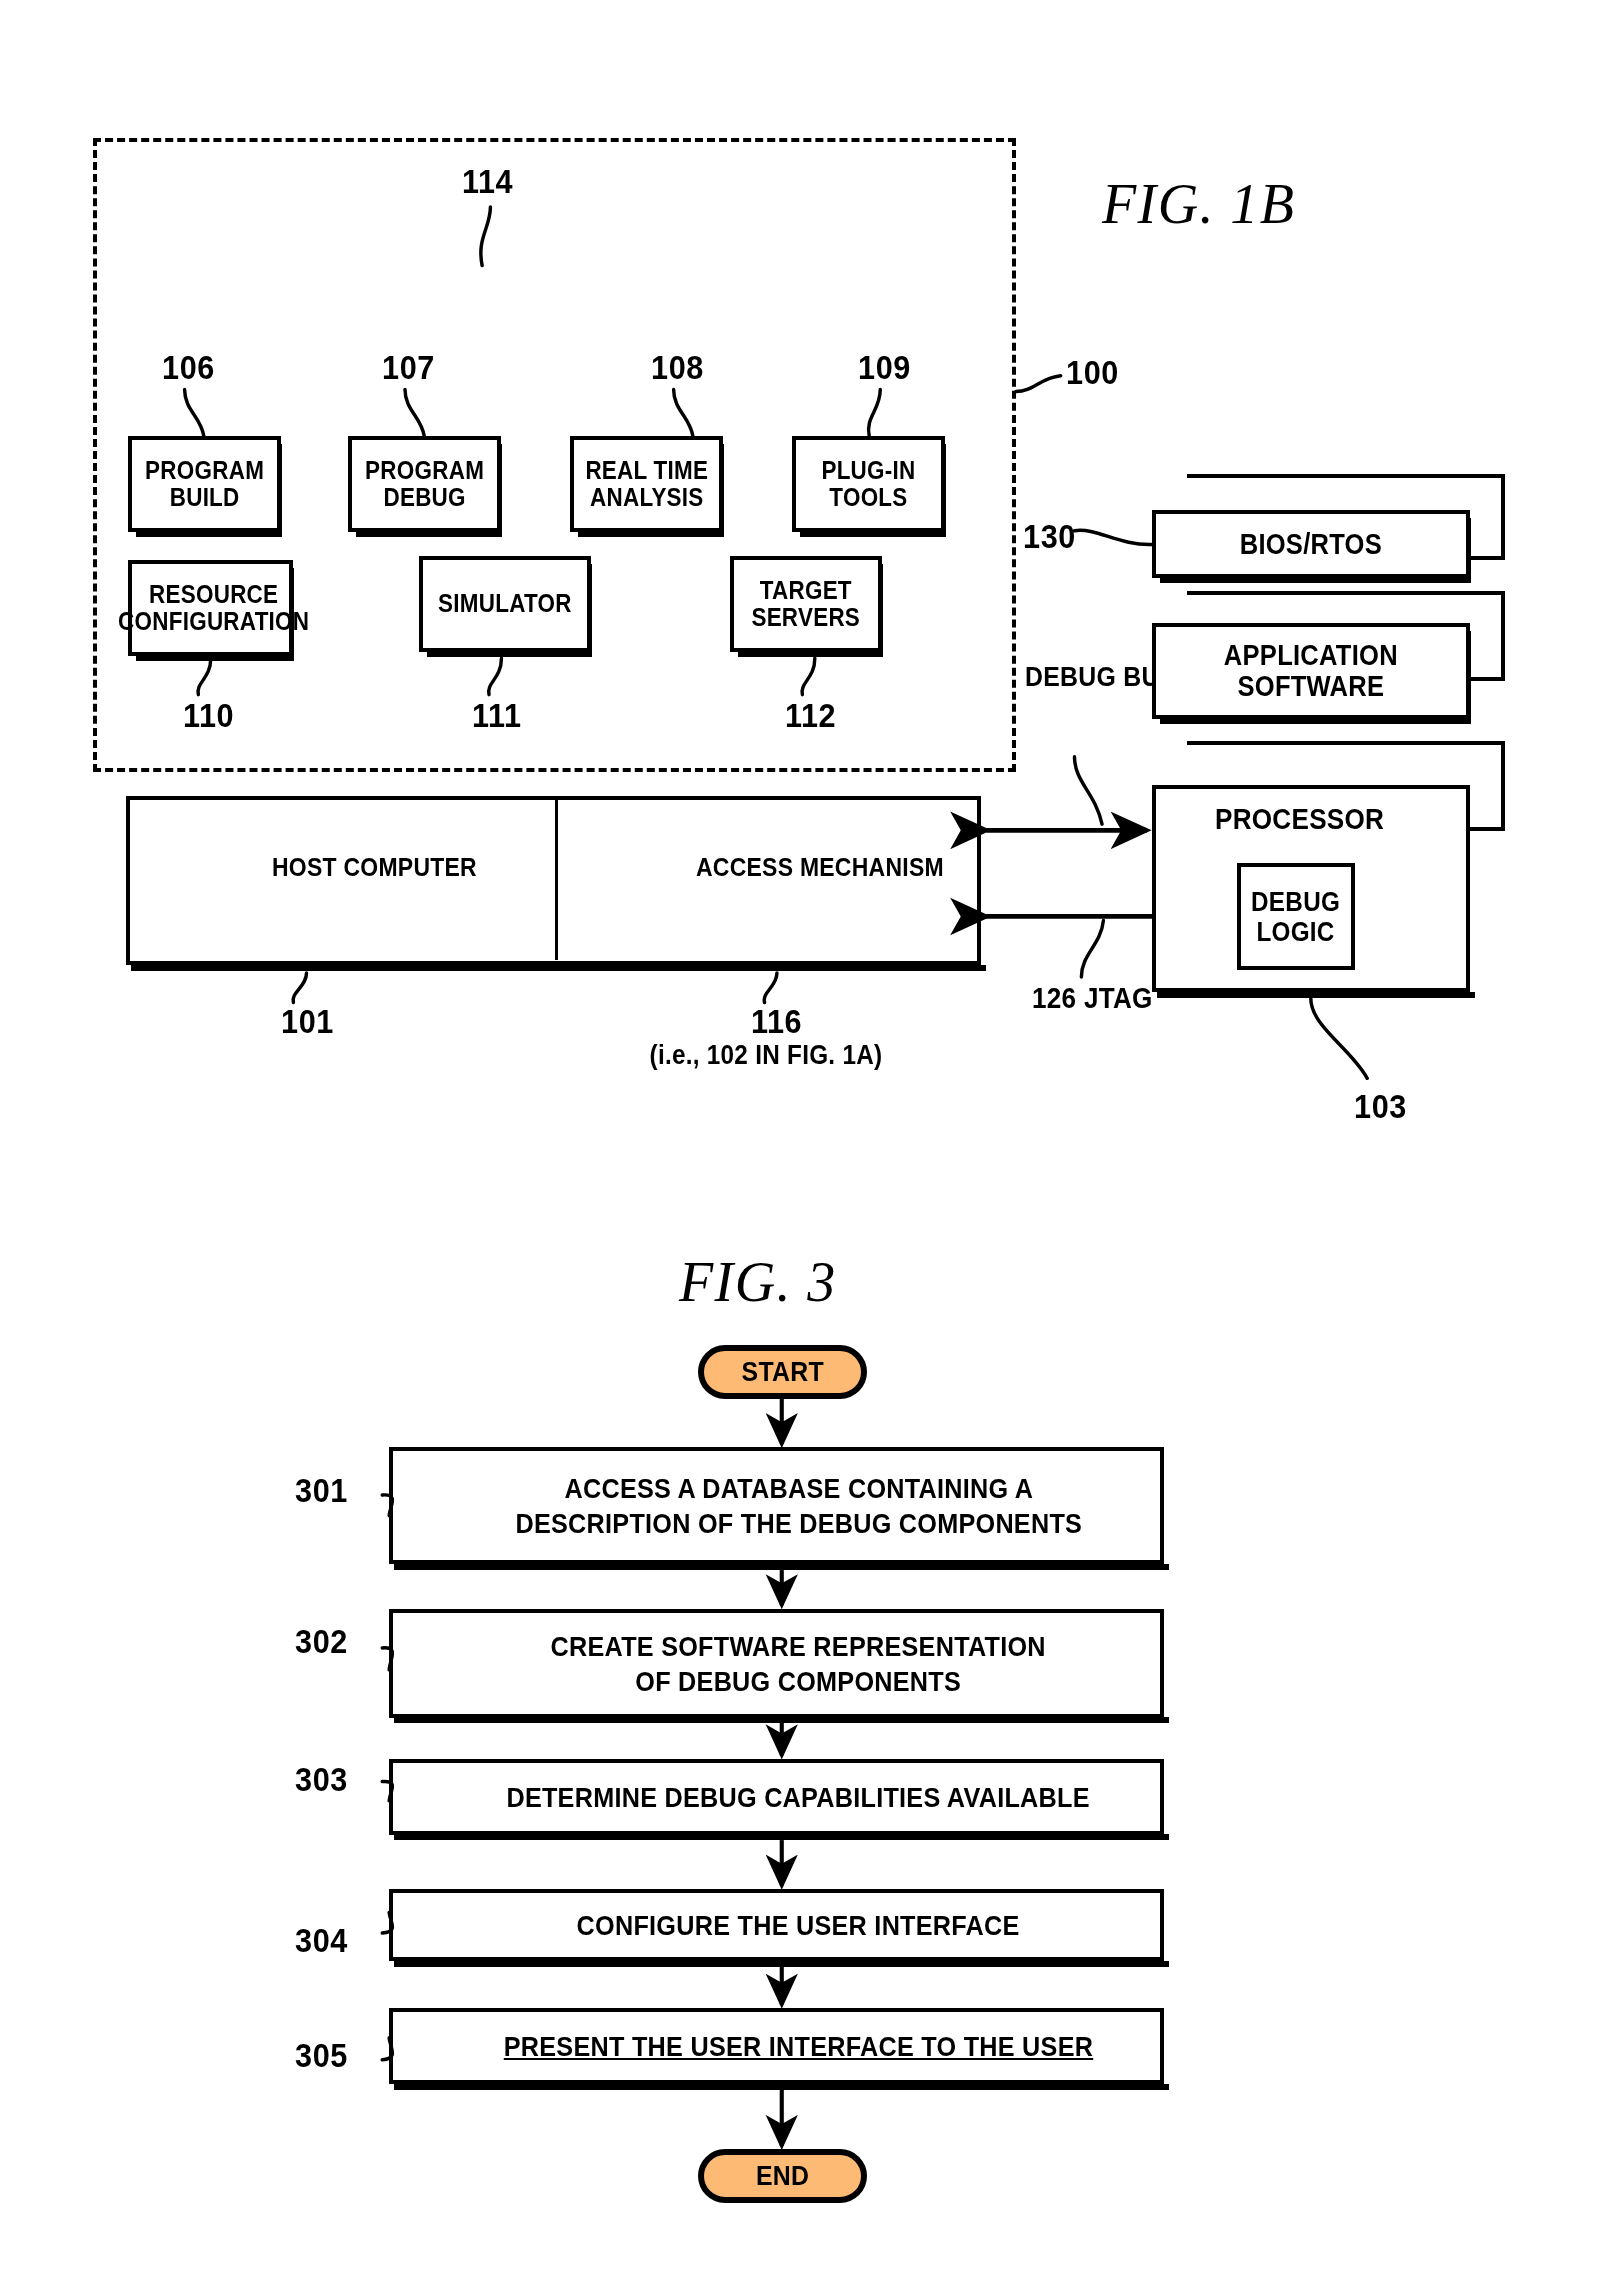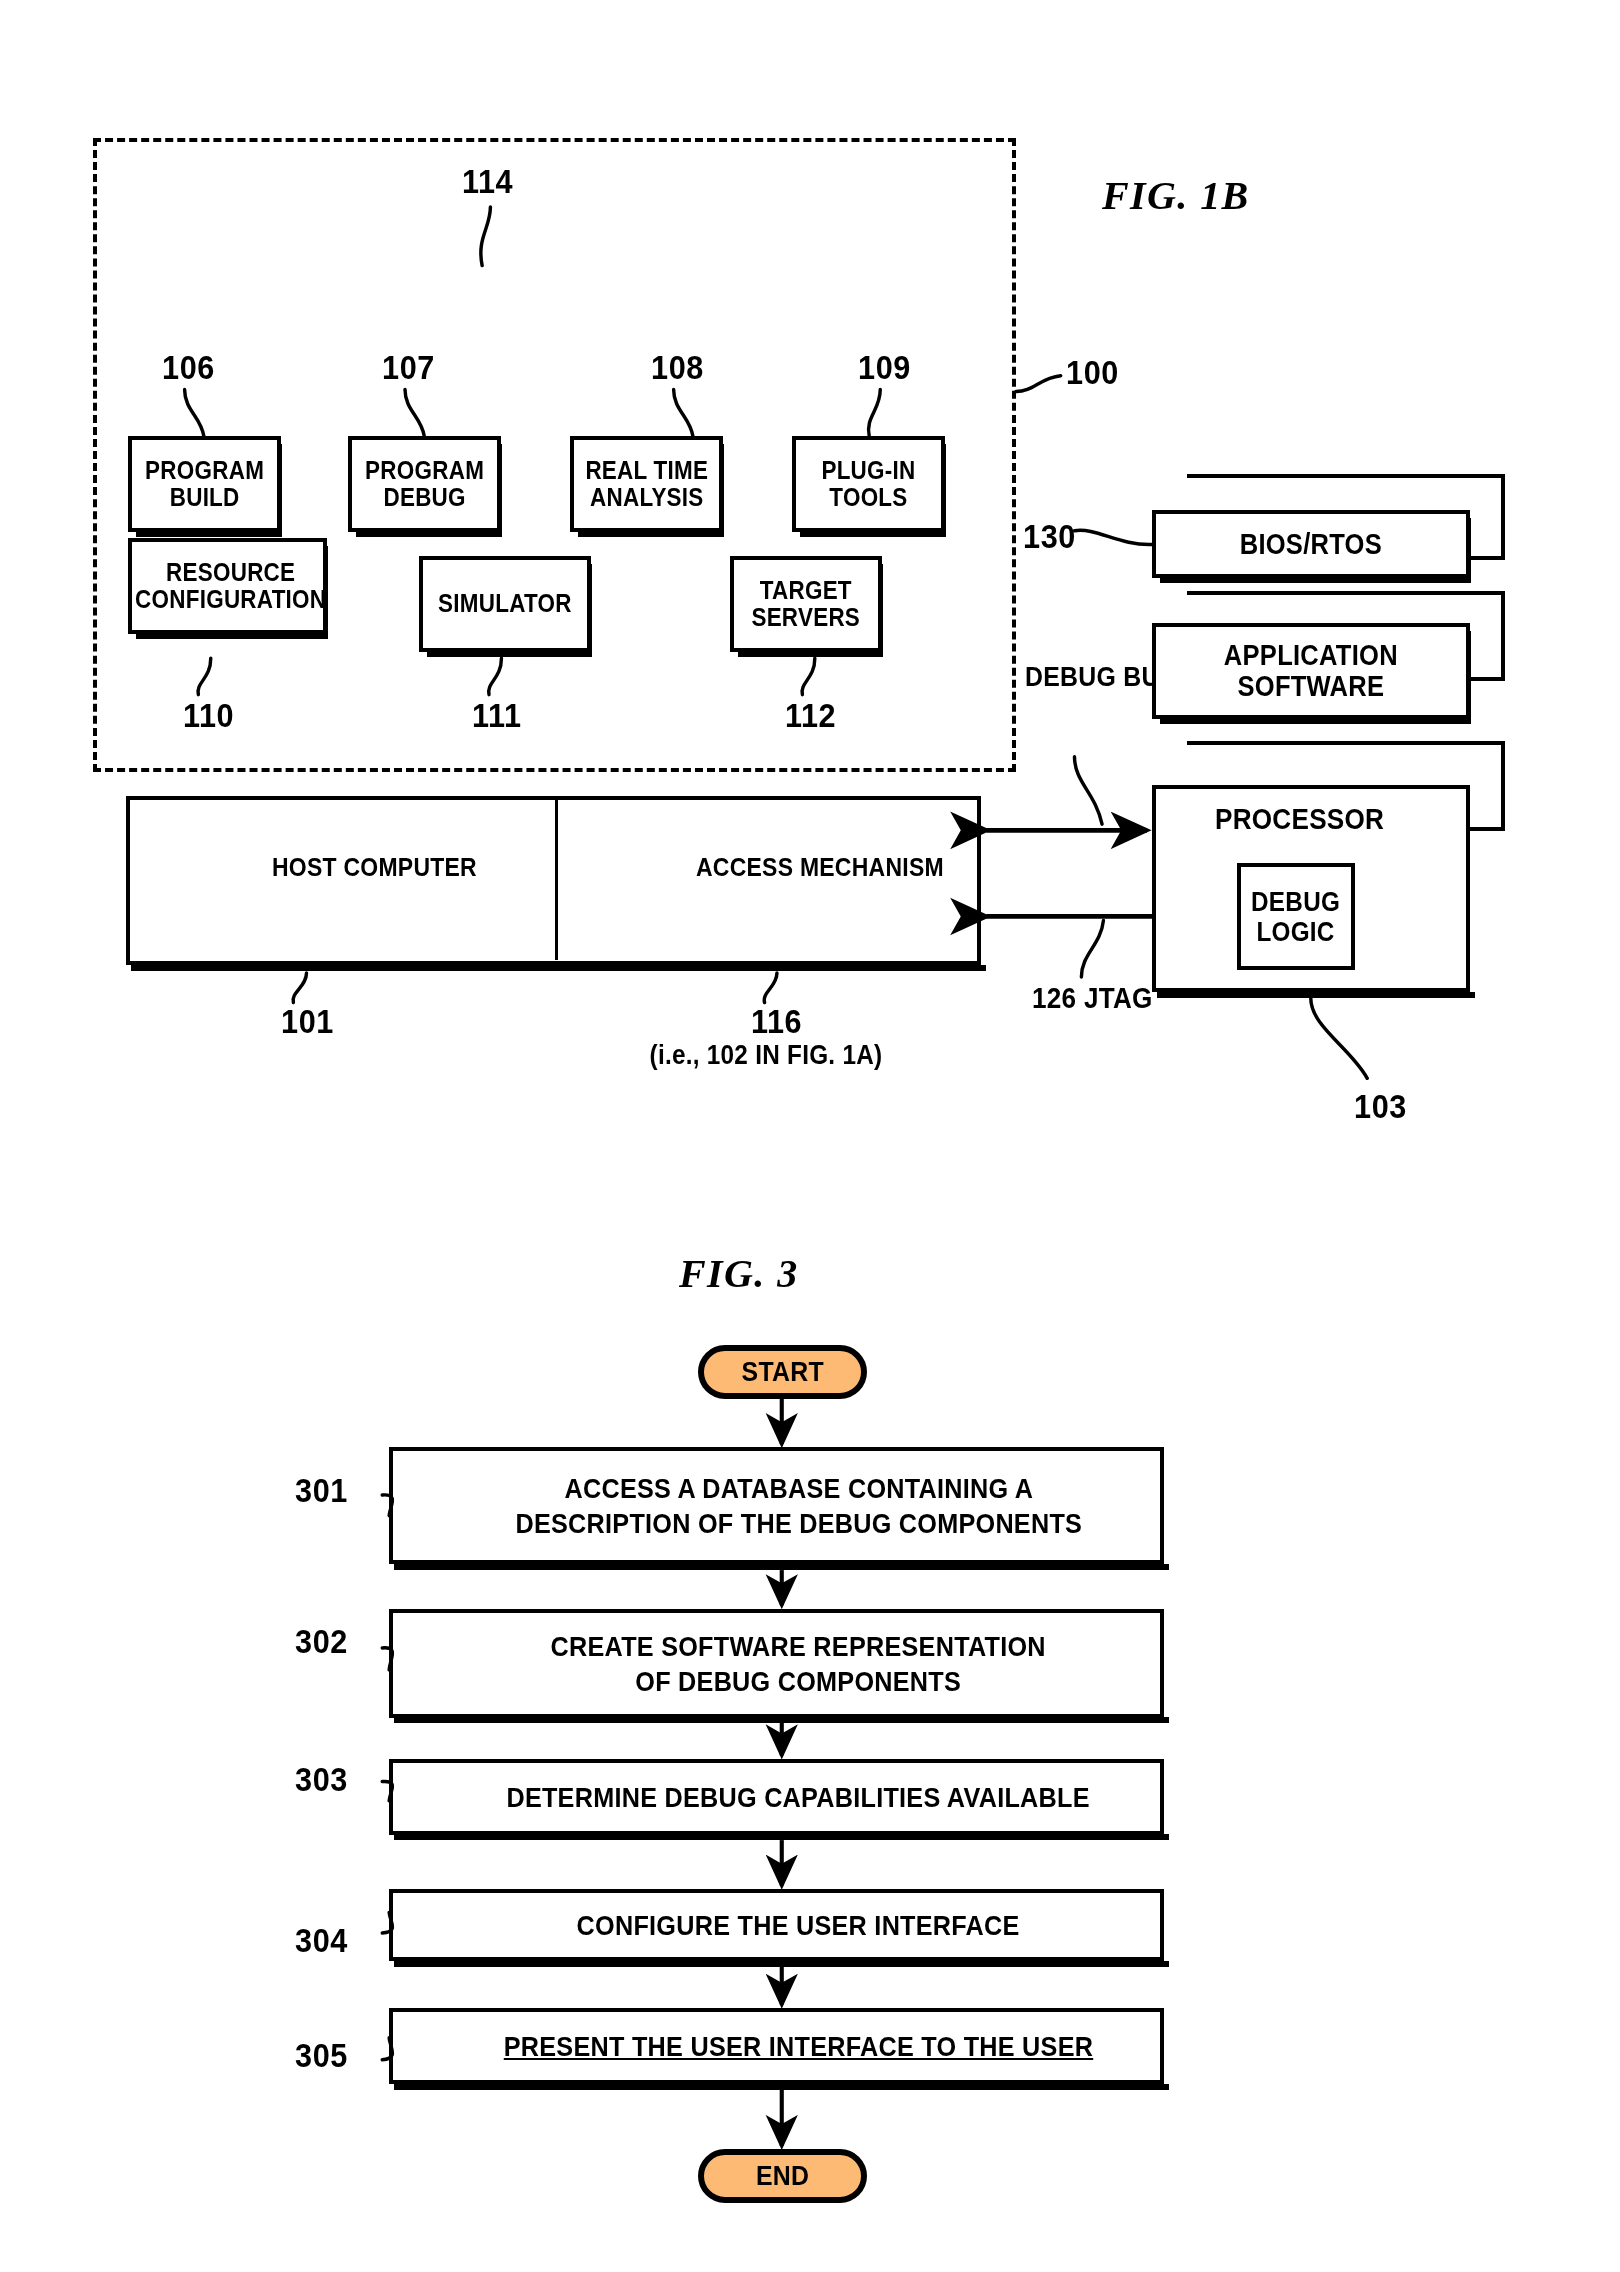--- a/index.html
+++ b/index.html
@@ -21,22 +21,22 @@
     width: 1620px;
     height: 2273px;
   }
   
   .abs { position: absolute; box-sizing: border-box; }
 
   
   .fig-title {
     font-family: "Liberation Serif", "DejaVu Serif", serif;
     font-style: italic;
-    font-weight: bold;
-    font-size: 40px;
+    font-weight: normal;
+    font-size: 56px;
     letter-spacing: 1.4px;
     white-space: nowrap;
     text-align: right;
   }
 
   
   .dashed-box {
     border: 4.8px dashed #000;
   }
 
@@ -174,21 +174,21 @@
   </div>
   <div class="box thick shadow abs" style="left:570px; top:436px; width:153px; height:96px;">
     <span class="lbl">REAL TIME
 ANALYSIS</span>
   </div>
   <div class="box thick shadow abs" style="left:792px; top:436px; width:153px; height:96px;">
     <span class="lbl">PLUG-IN
 TOOLS</span>
   </div>
 
-  <div class="box thick shadow abs" style="left:128px; top:538px; width:199px; height:96px;padding-left:6px;">
+  <div class="box thick shadow abs" style="left:128px; top:560px; width:165px; height:96px;padding-left:6px;">
     <span class="lbl">RESOURCE
 CONFIGURATION</span>
   </div>
   <div class="box thick shadow abs" style="left:419px; top:556px; width:172px; height:96px;">
     <span class="lbl">SIMULATOR</span>
   </div>
   <div class="box thick shadow abs" style="left:730px; top:556px; width:152px; height:96px;">
     <span class="lbl">TARGET
 SERVERS</span>
   </div>

